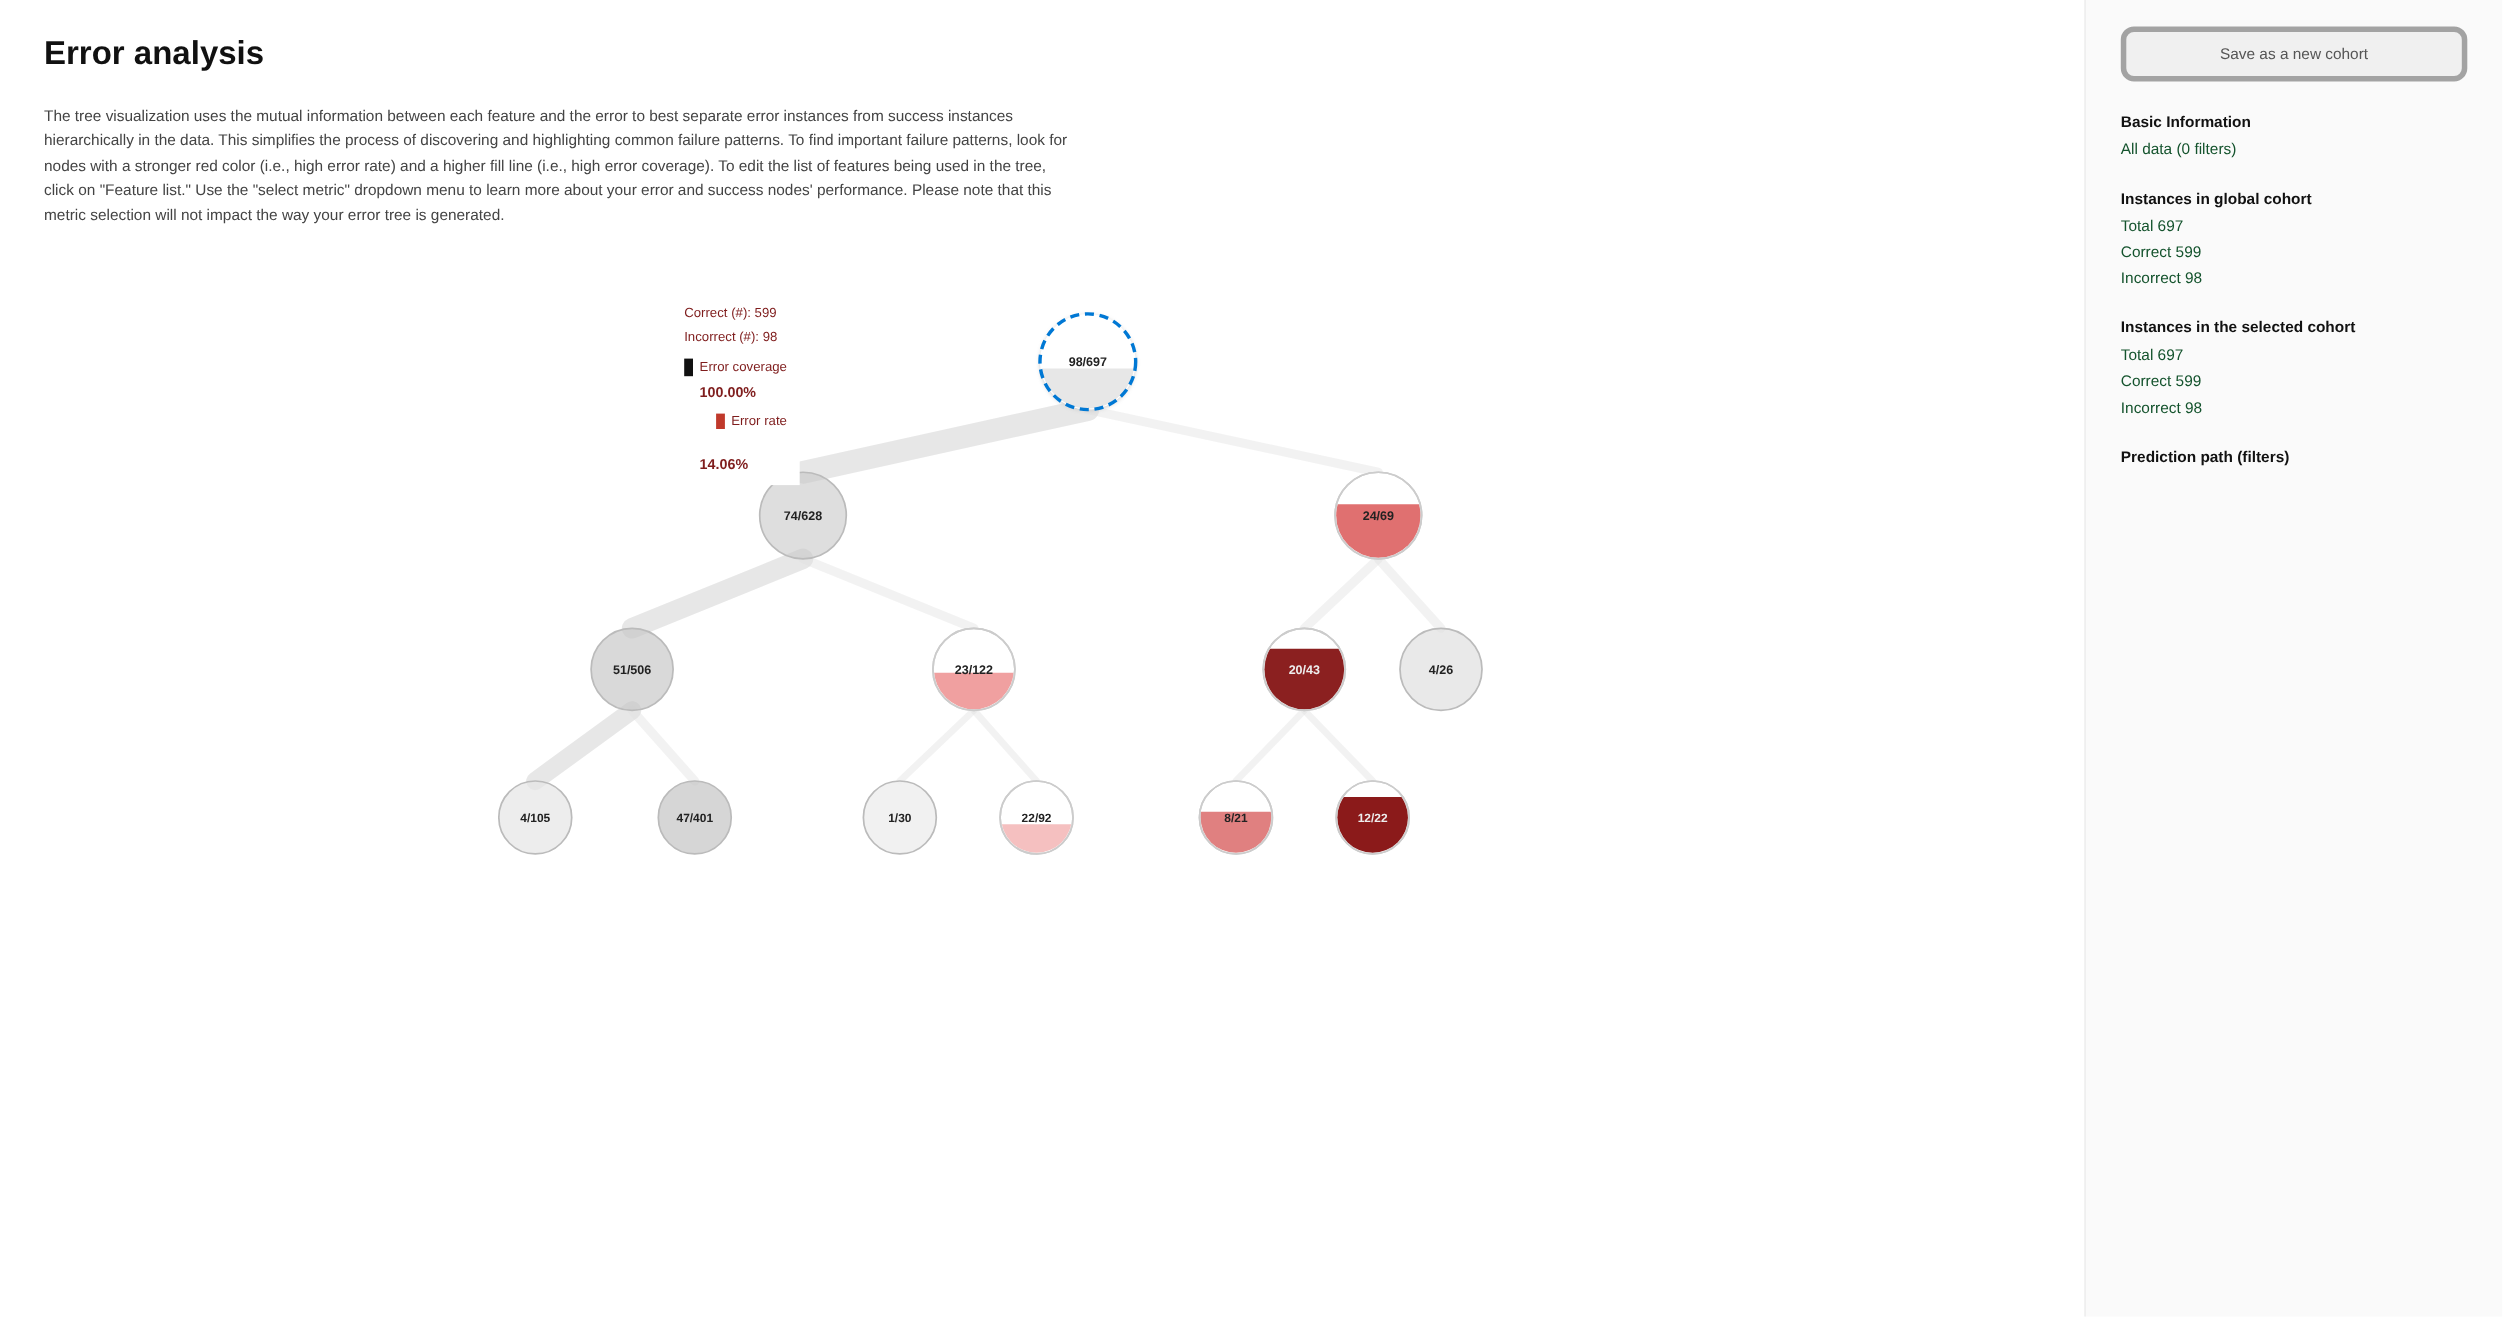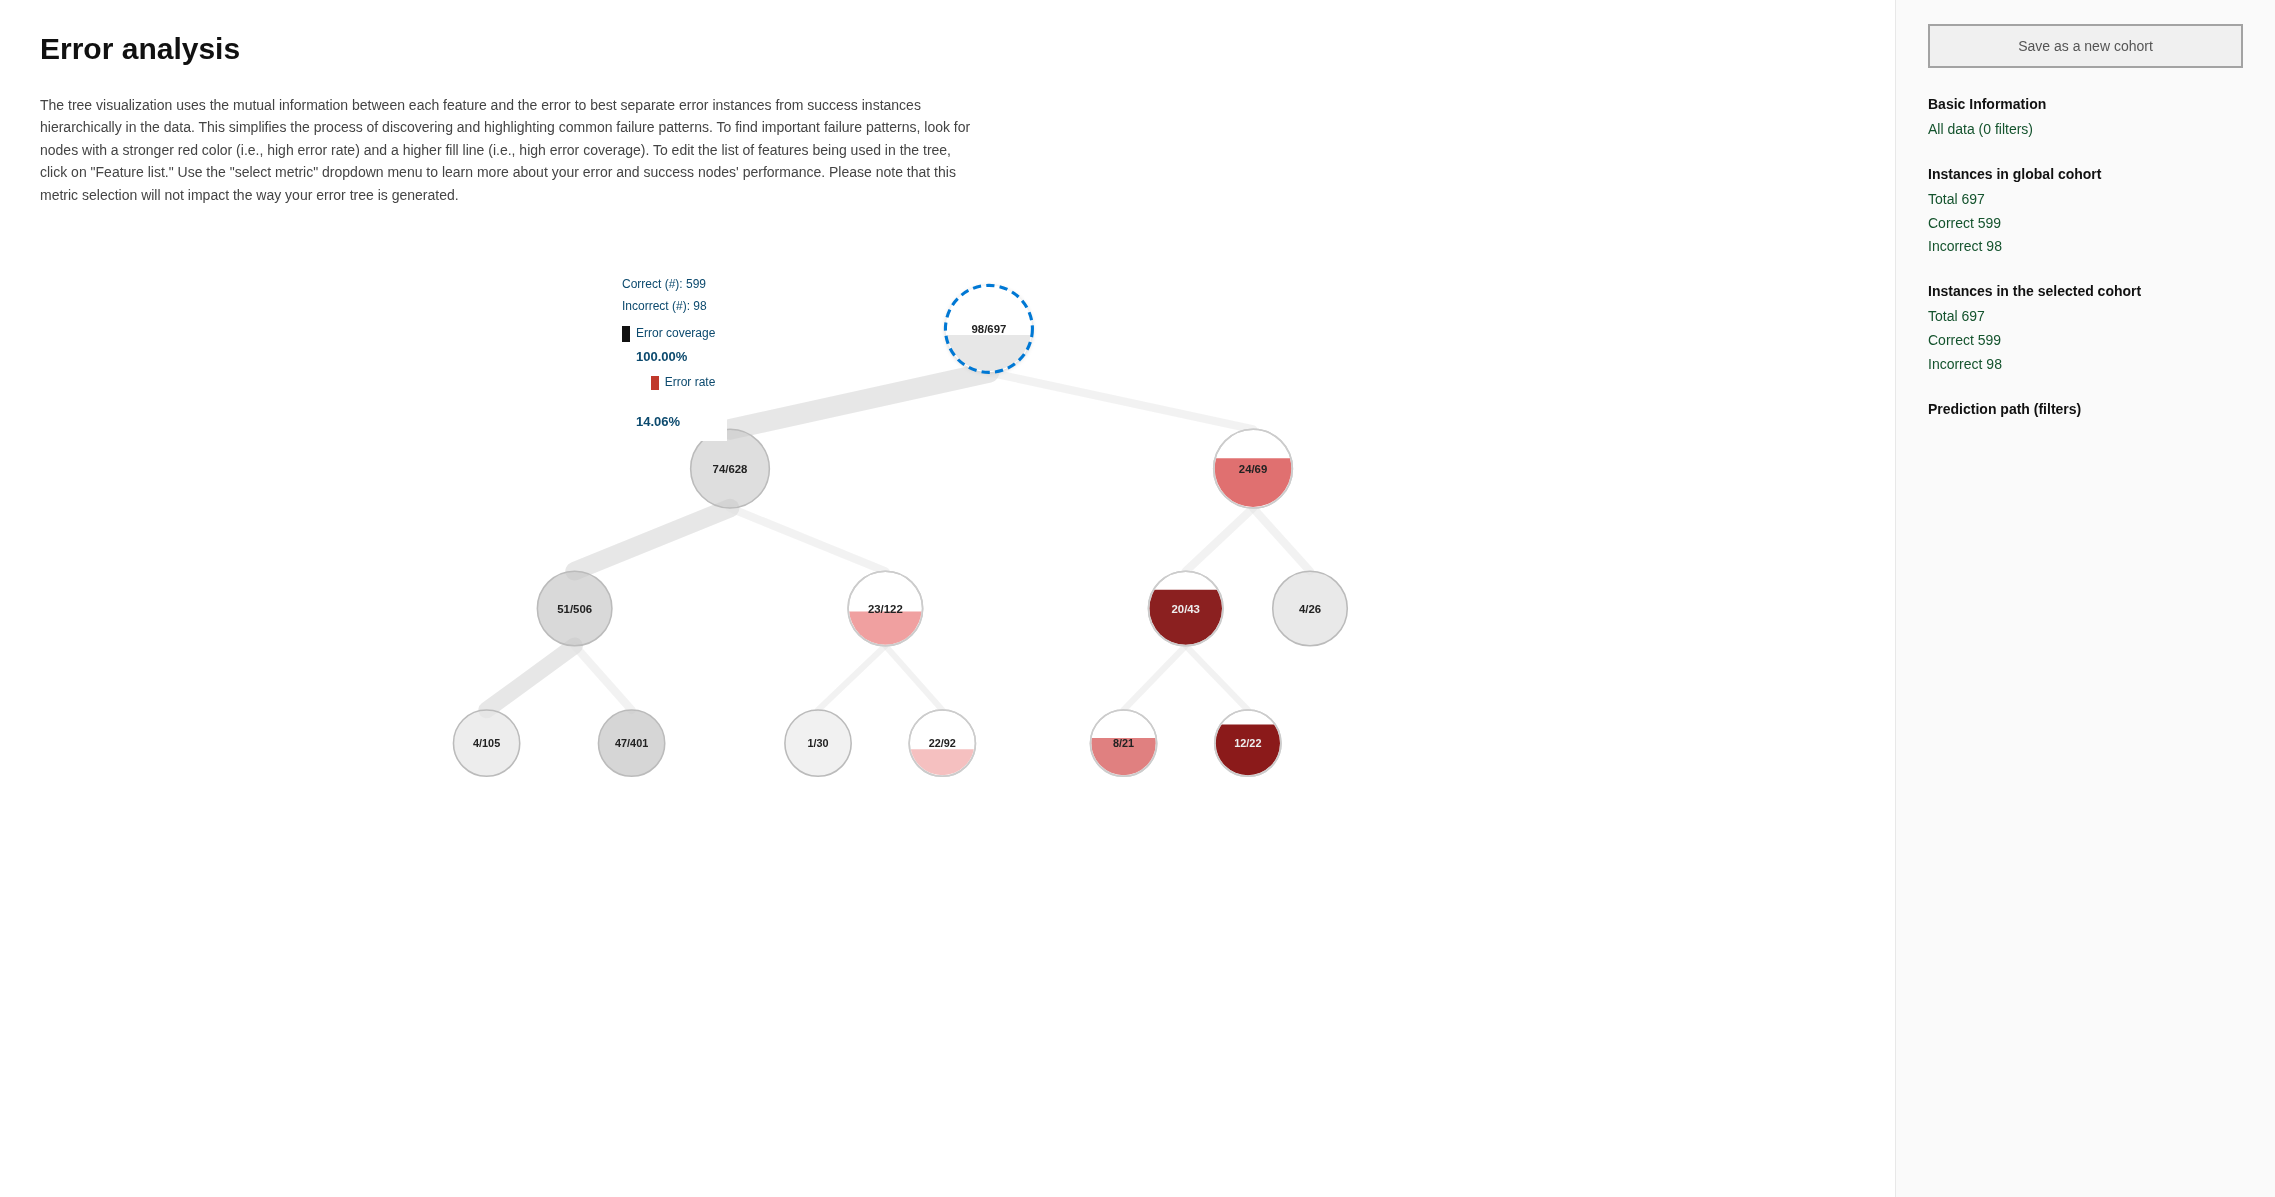--- a/index.html
+++ b/index.html
@@ -107,41 +107,41 @@
 
     
     .node-legend {
       position: absolute;
       top: 20px;
       left: 570px;
       background: white;
       padding: 8px 12px;
       font-size: 12px;
       line-height: 1.8;
-      color: #0c4a6e;
+      color: #7f1d1d;
       z-index: 10;
       pointer-events: none;
     }
     .node-legend .bar-row {
       display: flex;
       align-items: center;
       gap: 6px;
       margin-top: 2px;
       justify-content: flex-end;
     }
     .bar-black { width: 8px; height: 16px; background: #111; display: inline-block; }
     .bar-red { width: 8px; height: 14px; background: #c0392b; display: inline-block; }
 
     
     .save-cohort-btn {
       width: 100%;
       padding: 12px;
       background: #f0f0f0;
-      border: 2px solid #a3a3a3;
-      border-radius: 0;
+      border: 5px solid #a3a3a3;
+      border-radius: 12px;
       font-size: 14px;
       color: #555;
       cursor: pointer;
       margin-bottom: 28px;
       text-align: center;
     }
     .sidebar-section {
       margin-bottom: 24px;
     }
     .sidebar-section-title {

